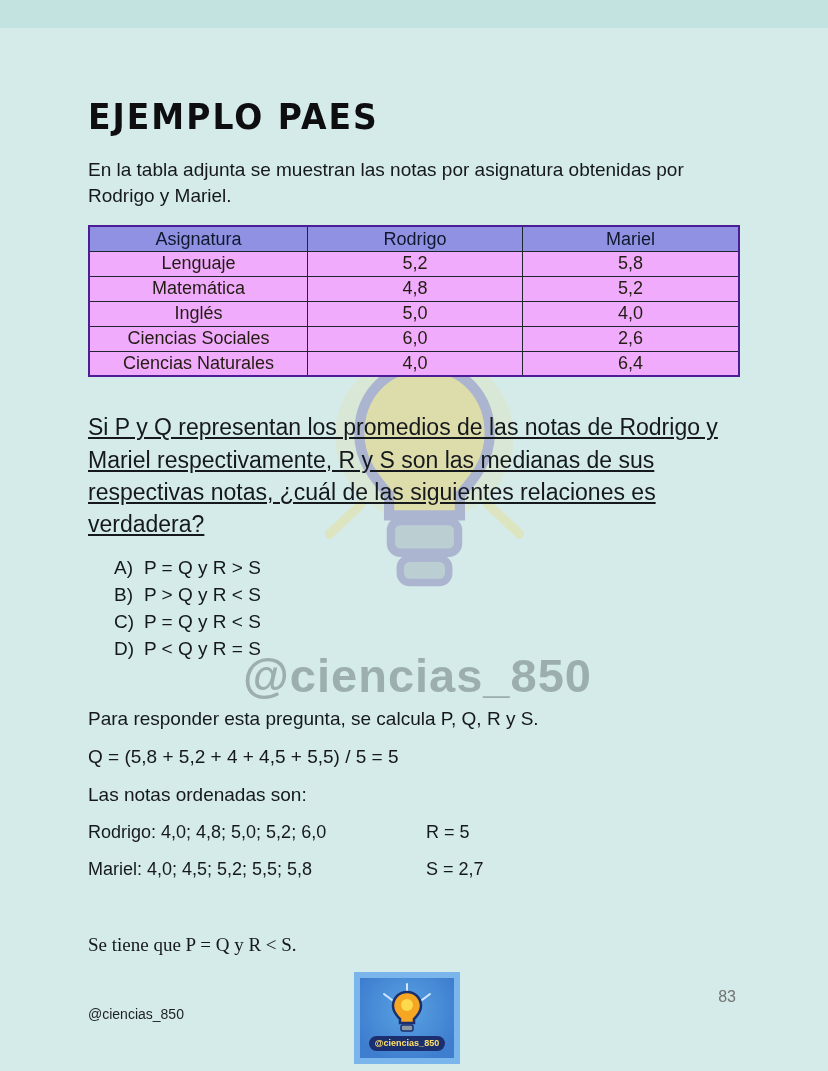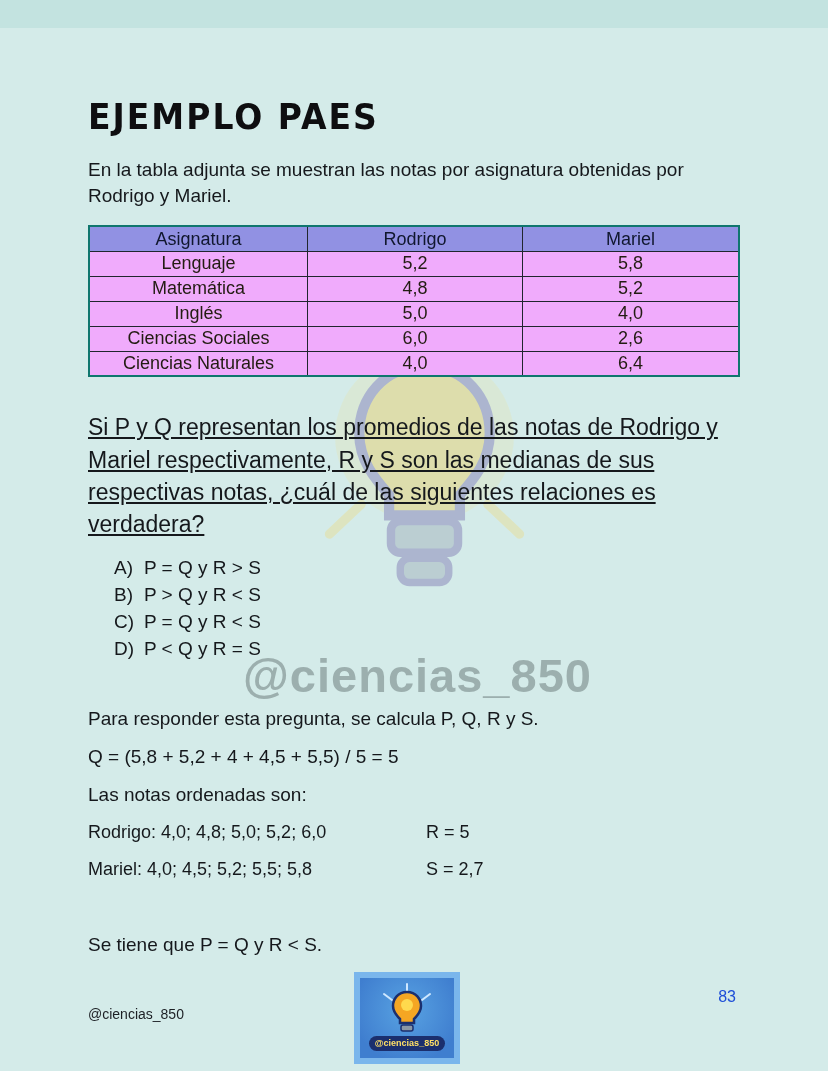--- a/index.html
+++ b/index.html
@@ -75,21 +75,21 @@
     border-collapse: collapse;
     font-size: 18px;
   }
   table.grades th, table.grades td {
     border: 1.5px solid #20262e;
     text-align: center;
     padding: 1px 4px;
     height: 25px;
     font-weight: normal;
   }
-  table.grades { border: 2px solid #0f766e; padding-left: 20px; }
+  table.grades { border: 2px solid #4c1d95; padding-left: 20px; }
   table.grades th {
     background: #9191e3;
     color: #10172e;
   }
   table.grades td {
     background: #f0abfc;
     color: #231c12;
   }
   table.grades col.c-subject { width: 219px; }
   table.grades col.c-rodrigo { width: 216px; }
@@ -107,37 +107,37 @@
   .option { display: flex; line-height: 27px; }
   .opt-label { width: 30px; flex: 0 0 auto; }
 
   .sol-line { margin: 0; font-size: 19px; line-height: 22px; }
   .sol-intro    { margin-top: 46px; }
   .sol-p        { margin-top: 21px; }
   .sol-q        { margin-top: 16px; }
   .sol-ordered  { margin-top: 16px; }
   .notes-row { display: flex; margin-top: 15px; font-size: 18px; line-height: 22px; }
   .notes-text { flex: 0 0 338px; }
-  .conclusion { margin-top: 54px; }
+  .conclusion { margin-top: 54px; font-family: Liberation Serif, serif; }
 
   
   .footer-handle {
     position: absolute;
     left: 88px;
     top: 1006px;
     font-size: 14px;
     color: #1c1f24;
     z-index: 2;
   }
   .page-number {
     position: absolute;
     right: 92px;
     top: 988px;
     font-size: 16px;
-    color: #1d4ed8;
+    color: #737373;
     z-index: 2;
   }
   .logo {
     position: absolute;
     left: 354px;
     top: 972px;
     width: 106px;
     height: 92px;
     z-index: 2;
     background: radial-gradient(circle at 50% 40%, #58a2e2 0%, #3f7ecf 80%);

